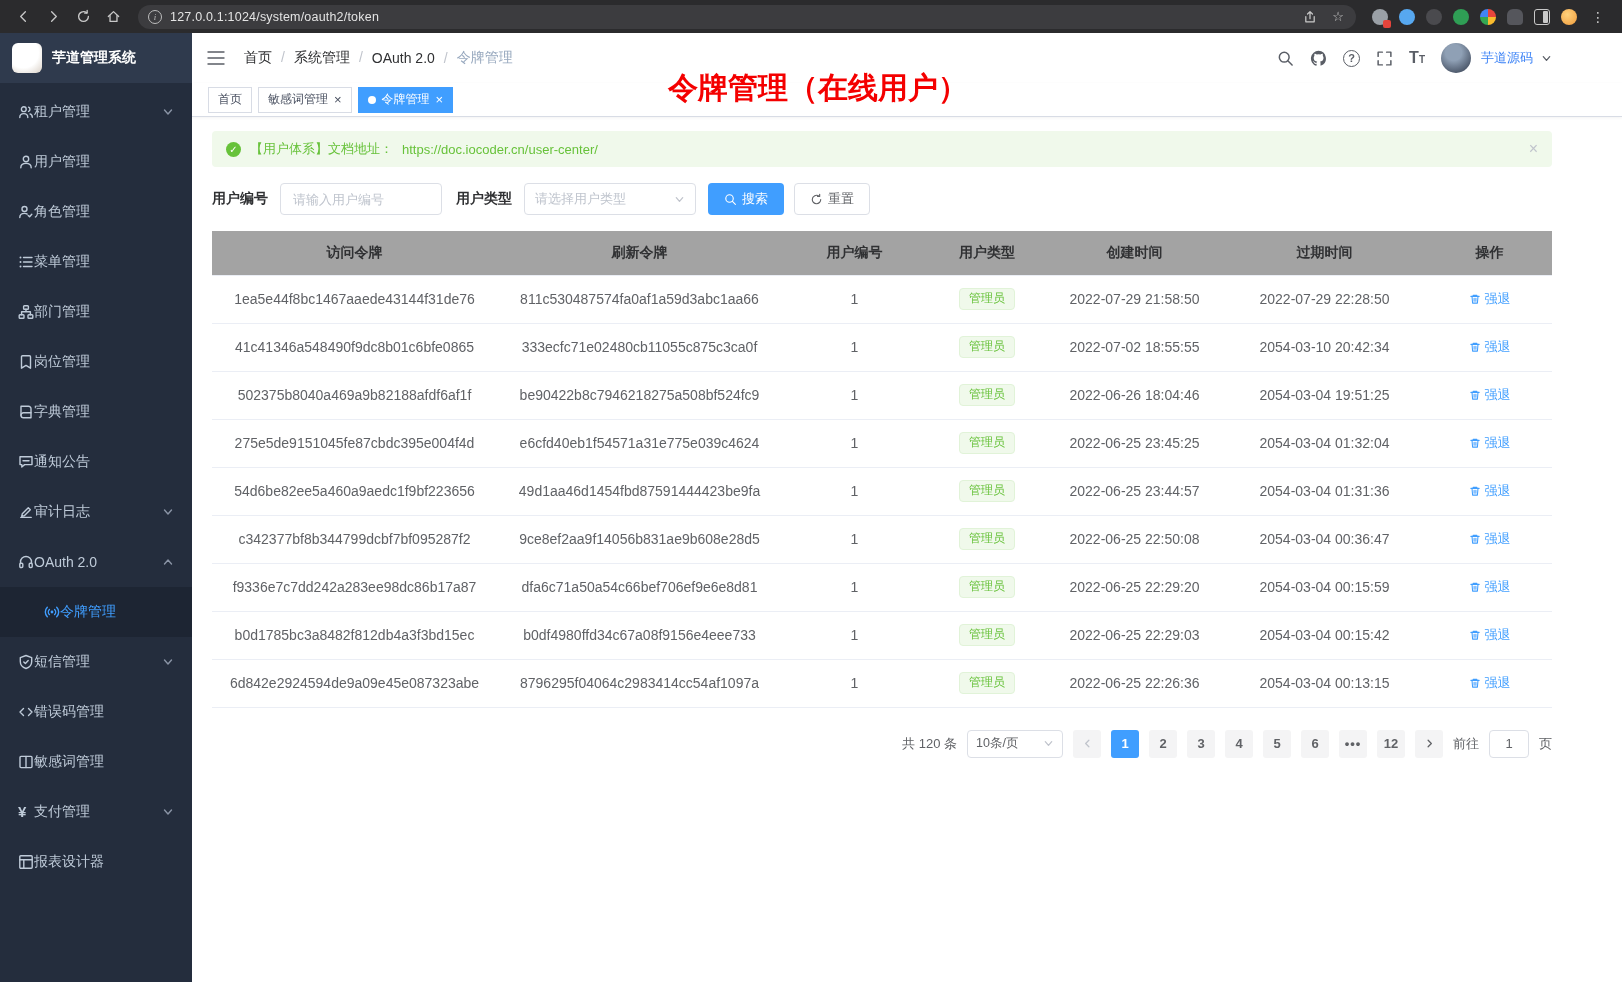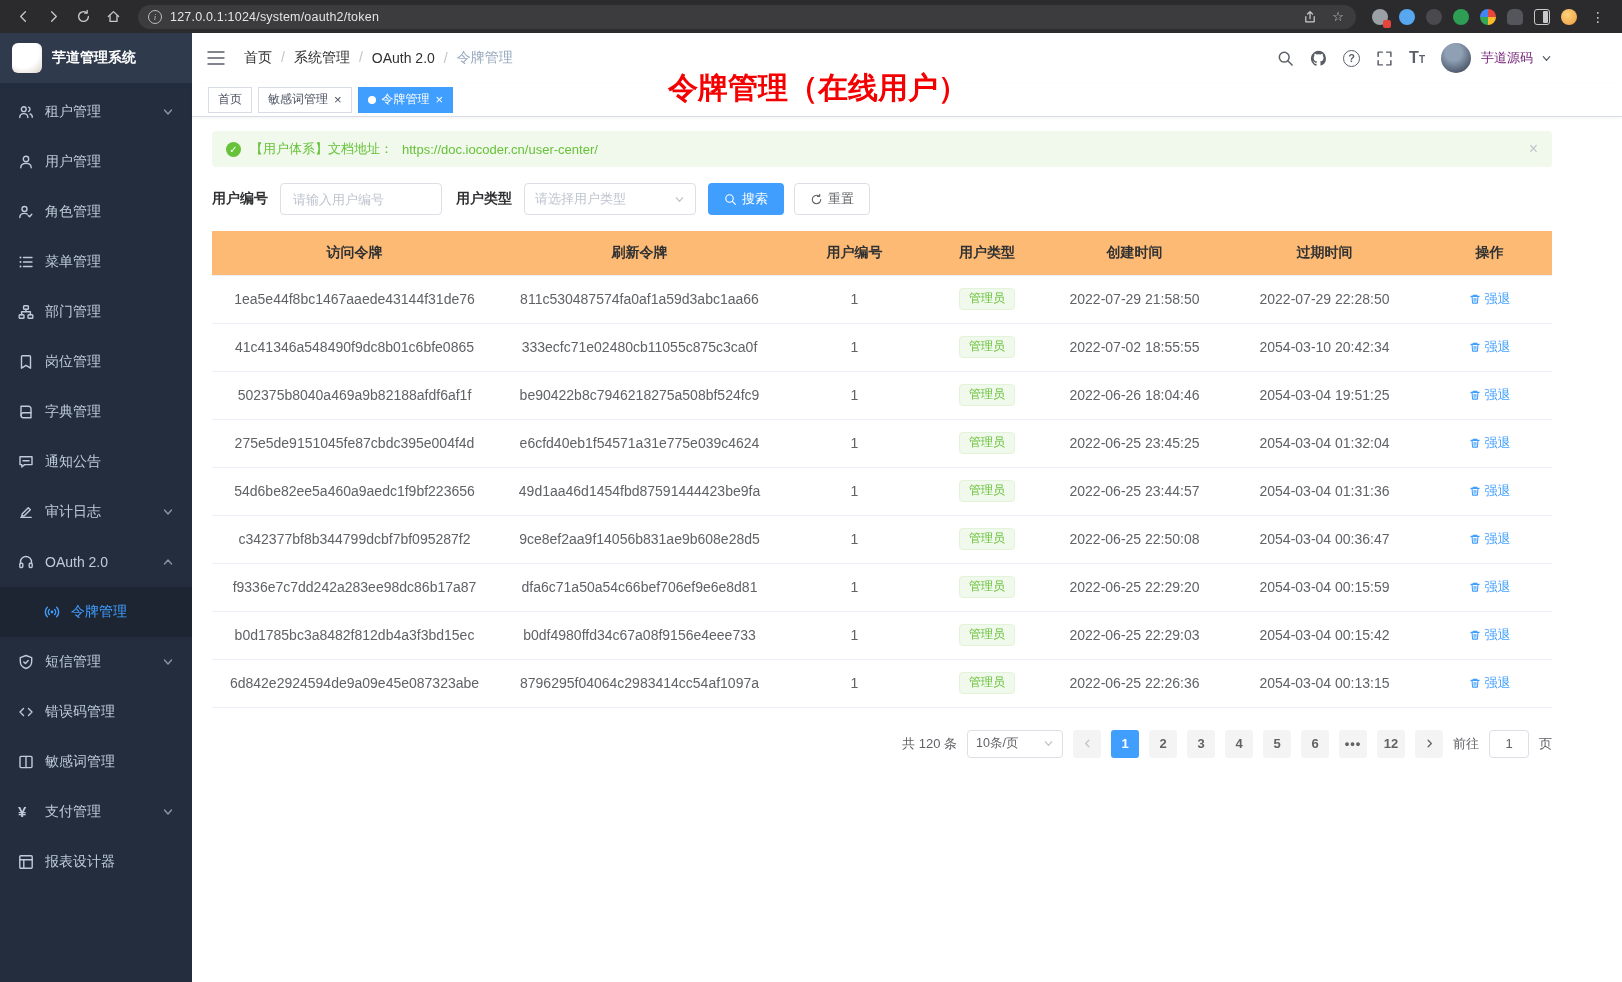--- a/index.html
+++ b/index.html
@@ -36,21 +36,21 @@
 
   
   .app { position:absolute; top:33px; left:0; right:0; bottom:0; display:flex; }
 
   
   .sidebar { width:192px; flex:none; background:#242d3d; display:flex; flex-direction:column; }
   .logo { height:50px; background:#2f3a4d; display:flex; align-items:center; gap:10px; padding:0 12px; flex:none; }
   .logo-img { width:30px; height:30px; border-radius:6px; background:radial-gradient(circle at 38% 32%, #ffffff 55%, #d9d0c6); flex:none; }
   .logo-title { color:#fff; font-size:14px; font-weight:700; white-space:nowrap; }
   .menu { padding-top:4px; overflow:hidden; }
-  .menu-item { height:50px; display:flex; align-items:center; gap:11px; padding:0 18px; color:#bfcbd9; font-size:14px; cursor:pointer; white-space:nowrap; }
+  .menu-item { height:50px; display:flex; align-items:center; padding:0 18px; color:#bfcbd9; font-size:14px; cursor:pointer; white-space:nowrap; }
   .menu-item .mi { width:16px; height:16px; flex:none; }
   .menu-item .mi svg { width:100%; height:100%; }
   .menu-item .lbl { flex:1; }
   .chev { width:12px; height:12px; color:#8a94a6; flex:none; }
   .chev svg { width:100%; height:100%; }
   .chev.up svg { transform:rotate(180deg); }
   .menu-item.sub { background:#1d2533; padding-left:44px; }
   .menu-item.active { color:#409eff; }
   .i-yen::before { content:"¥"; font-size:15px; font-weight:700; line-height:16px; }
 
@@ -65,21 +65,21 @@
   .crumb.last { color:#97a8be; cursor:default; }
   .crumb.last::after { content:""; margin:0; }
   .nav-tools { margin-left:auto; display:flex; align-items:center; gap:16px; color:#5a5e66; }
   .tool { cursor:pointer; display:flex; align-items:center; justify-content:center; }
   .tool svg { width:17px; height:17px; }
   .help-ic { width:17px; height:17px; border:1.5px solid currentColor; border-radius:50%; font-size:11px; font-weight:700; display:flex; align-items:center; justify-content:center; }
   .ftsize { font-weight:700; display:flex; align-items:flex-end; }
   .ft-big { font-size:16px; line-height:1; }
   .ft-small { font-size:10px; line-height:1.2; }
   .avatar { width:30px; height:30px; border-radius:50%; background:radial-gradient(circle at 42% 32%, #8fa0b5 30%, #2c3546); cursor:pointer; }
-  .uname { font-size:13px; color:#701a75; cursor:pointer; margin-left:-6px; }
+  .uname { font-size:13px; color:#3b82f6; cursor:pointer; margin-left:-6px; }
   .caret { width:11px; height:11px; color:#5a5e66; margin-left:-8px; }
   .caret svg { width:100%; height:100%; }
 
   
   .tags { height:34px; flex:none; display:flex; align-items:center; gap:6px; padding:0 16px; border-bottom:1px solid #d8dce5; box-shadow:0 1px 3px rgba(0,0,0,.05); position:relative; z-index:2; }
   .tab { height:26px; display:flex; align-items:center; gap:6px; border:1px solid #d8dce5; background:#fff; color:#495060; font-size:12px; padding:0 9px; cursor:pointer; }
   .tab .dot { width:8px; height:8px; border-radius:50%; background:#fff; }
   .tab .x { font-size:13px; line-height:1; color:inherit; cursor:pointer; }
   .tab.on { background:#409eff; border-color:#409eff; color:#fff; }
 
@@ -96,21 +96,21 @@
   .finput::placeholder { color:#bfc4cd; }
   .fselect { width:172px; height:32px; border:1px solid #dcdfe6; border-radius:4px; display:flex; align-items:center; justify-content:space-between; padding:0 10px; font-size:13px; color:#bfc4cd; margin-right:12px; cursor:pointer; }
   .sel-caret { width:11px; height:11px; color:#c0c4cc; }
   .sel-caret svg { width:100%; height:100%; }
   .btn { height:32px; border-radius:4px; display:inline-flex; align-items:center; gap:5px; padding:0 15px; font-size:13px; cursor:pointer; border:1px solid transparent; }
   .btn svg { width:13px; height:13px; }
   .btn-primary { background:#409eff; color:#fff; }
   .btn-plain { background:#fff; border-color:#dcdfe6; color:#606266; margin-left:10px; }
 
   table.grid { width:100%; border-collapse:collapse; table-layout:fixed; font-size:14px; color:#606266; }
-  .grid th { height:44px; background:#fdba74; color:#303133; font-weight:700; border-bottom:1px solid #ebeef5; text-align:center; font-size:14px; }
+  .grid th { height:44px; background:#a3a3a3; color:#303133; font-weight:700; border-bottom:1px solid #ebeef5; text-align:center; font-size:14px; }
   .grid td { height:48px; border-bottom:1px solid #ebeef5; text-align:center; white-space:nowrap; overflow:hidden; }
   .tag-green { display:inline-block; background:#f0f9eb; border:1px solid #e1f3d8; color:#67c23a; font-size:12px; padding:3px 9px; border-radius:4px; line-height:1.2;font-family:Liberation Mono, monospace; }
   .act { color:#409eff; display:inline-flex; align-items:center; gap:4px; font-size:13px; cursor:pointer; text-decoration:none; }
   .act svg { width:12px; height:12px; }
 
   .pager { display:flex; align-items:center; justify-content:flex-end; gap:10px; margin:22px 0 0; font-size:13px; color:#606266; }
   .psel { width:96px; height:28px; border:1px solid #dcdfe6; border-radius:4px; display:flex; align-items:center; justify-content:space-between; padding:0 8px; font-size:12.5px; color:#606266; cursor:pointer; }
   .pbtn { min-width:28px; height:28px; padding:0 4px; background:#f4f4f5; border-radius:3px; display:flex; align-items:center; justify-content:center; font-size:13px; font-weight:600; color:#606266; cursor:pointer; }
   .pbtn svg { width:11px; height:11px; }
   .pbtn.on { background:#409eff; color:#fff; }

